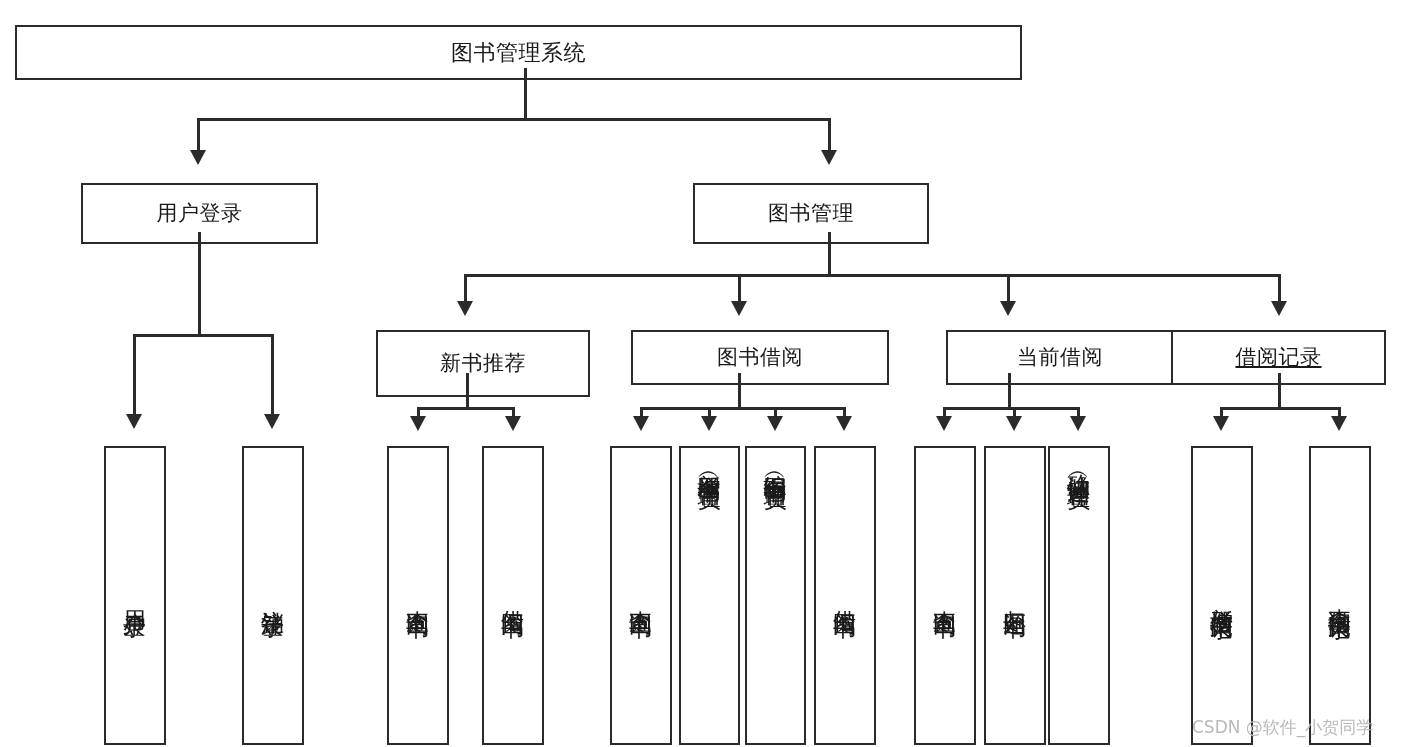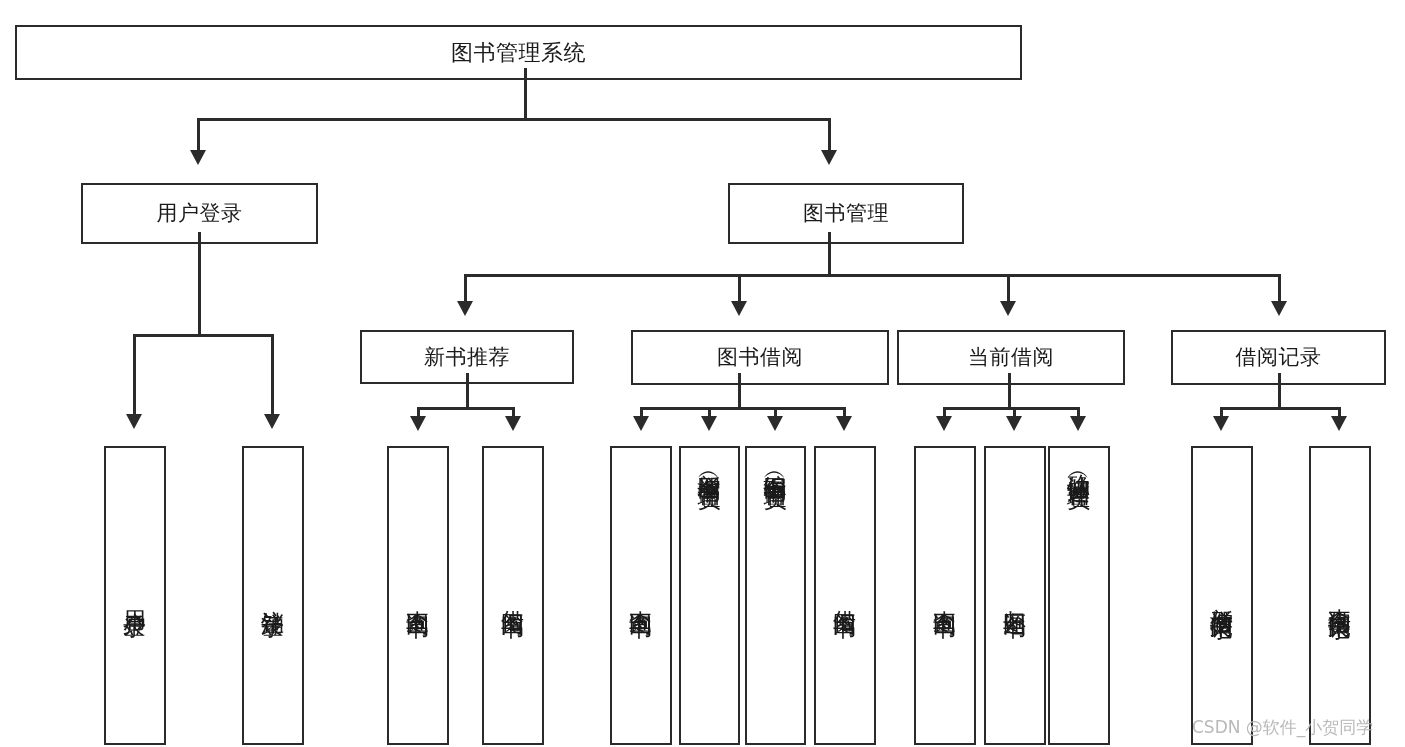--- a/index.html
+++ b/index.html
@@ -94,21 +94,21 @@
   <div class="hline" style="left:197px; top:118px; width:634px; height:2.5px;"></div>
 
   <div class="vline" style="left:197px; top:118px; width:2.5px; height:35px;"></div>
   <div class="arrow" style="left:190px; top:150px;"></div>
   <div class="vline" style="left:828px; top:118px; width:2.5px; height:35px;"></div>
   <div class="arrow" style="left:821px; top:150px;"></div>
 
   <div class="node horiz" style="left:81px; top:171px; width:237px; height:61px;">
     <span class="label">用户登录</span>
   </div>
-  <div class="node horiz" style="left:728px; top:171px; width:236px; height:61px;">
+  <div class="node horiz" style="left:693px; top:171px; width:236px; height:61px;">
     <span class="label">图书管理</span>
   </div>
 
   <div class="vline" style="left:198px; top:232px; width:2.5px; height:104px;"></div>
   <div class="hline" style="left:133px; top:334px; width:138px; height:2.5px;"></div>
   <div class="vline" style="left:133px; top:334px; width:2.5px; height:82px;"></div>
   <div class="arrow" style="left:126px; top:414px;"></div>
   <div class="vline" style="left:271px; top:334px; width:2.5px; height:82px;"></div>
   <div class="arrow" style="left:264px; top:414px;"></div>
 
@@ -116,30 +116,30 @@
   <div class="hline" style="left:464px; top:274px; width:816px; height:2.5px;"></div>
   <div class="vline" style="left:464px; top:274px; width:2.5px; height:30px;"></div>
   <div class="arrow" style="left:457px; top:301px;"></div>
   <div class="vline" style="left:738px; top:274px; width:2.5px; height:30px;"></div>
   <div class="arrow" style="left:731px; top:301px;"></div>
   <div class="vline" style="left:1007px; top:274px; width:2.5px; height:30px;"></div>
   <div class="arrow" style="left:1000px; top:301px;"></div>
   <div class="vline" style="left:1278px; top:274px; width:2.5px; height:30px;"></div>
   <div class="arrow" style="left:1271px; top:301px;"></div>
 
-  <div class="node horiz" style="left:360px; top:318px; width:214px; height:54px;justify-content:center;">
+  <div class="node horiz" style="left:376px; top:318px; width:214px; height:67px;justify-content:center;">
     <span class="label">新书推荐</span>
   </div>
   <div class="node horiz" style="left:631px; top:318px; width:258px; height:55px;">
     <span class="label">图书借阅</span>
   </div>
-  <div class="node horiz" style="left:897px; top:318px; width:228px; height:55px;font-family:Liberation Serif, serif;">
+  <div class="node horiz" style="left:946px; top:318px; width:228px; height:55px;font-family:Liberation Serif, serif;">
     <span class="label">当前借阅</span>
   </div>
-  <div class="node horiz" style="left:1171px; top:318px; width:215px; height:55px;">
+  <div class="node horiz" style="left:1171px; top:318px; width:215px; height:55px;text-decoration:underline;">
     <span class="label">借阅记录</span>
   </div>
 
   <div class="vline" style="left:466px; top:373px; width:2.5px; height:36px;"></div>
   <div class="hline" style="left:417px; top:407px; width:98px; height:2.5px;"></div>
   <div class="vline" style="left:417px; top:407px; width:2.5px; height:12px;"></div>
   <div class="arrow" style="left:410px; top:416px;"></div>
   <div class="vline" style="left:512px; top:407px; width:2.5px; height:12px;"></div>
   <div class="arrow" style="left:505px; top:416px;"></div>
 

